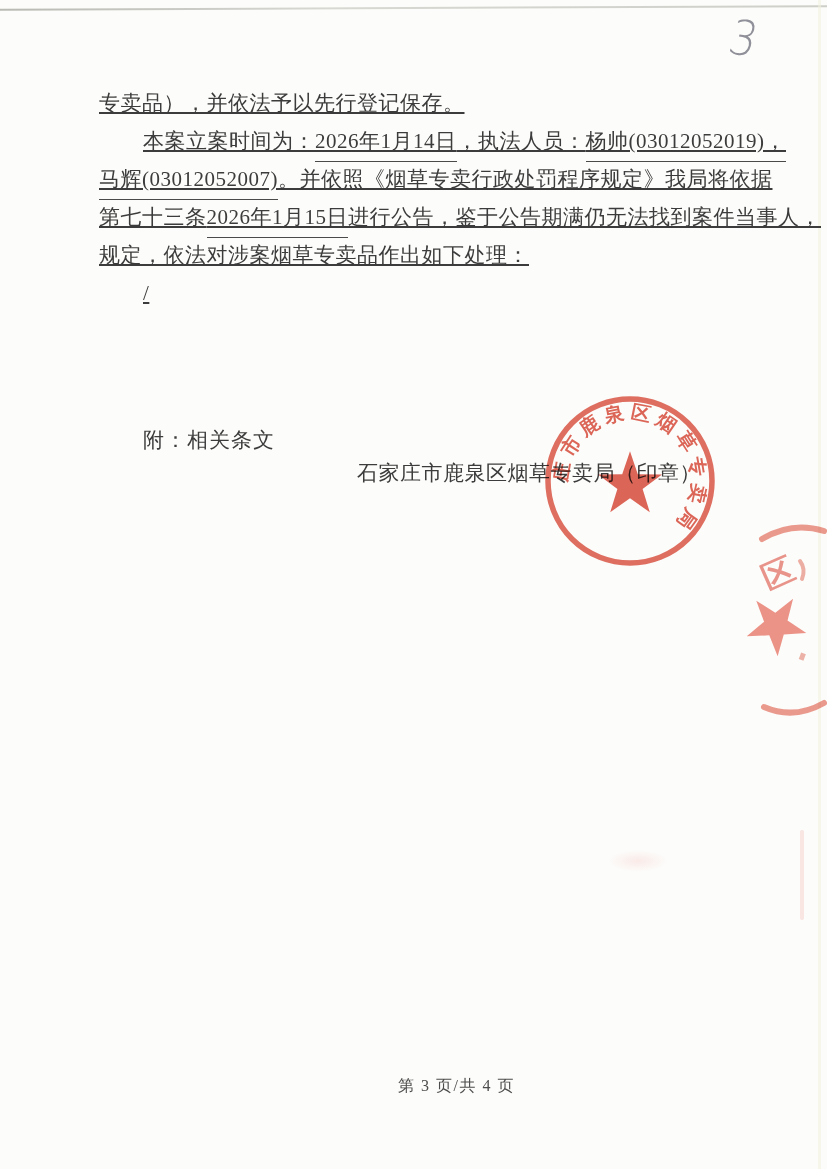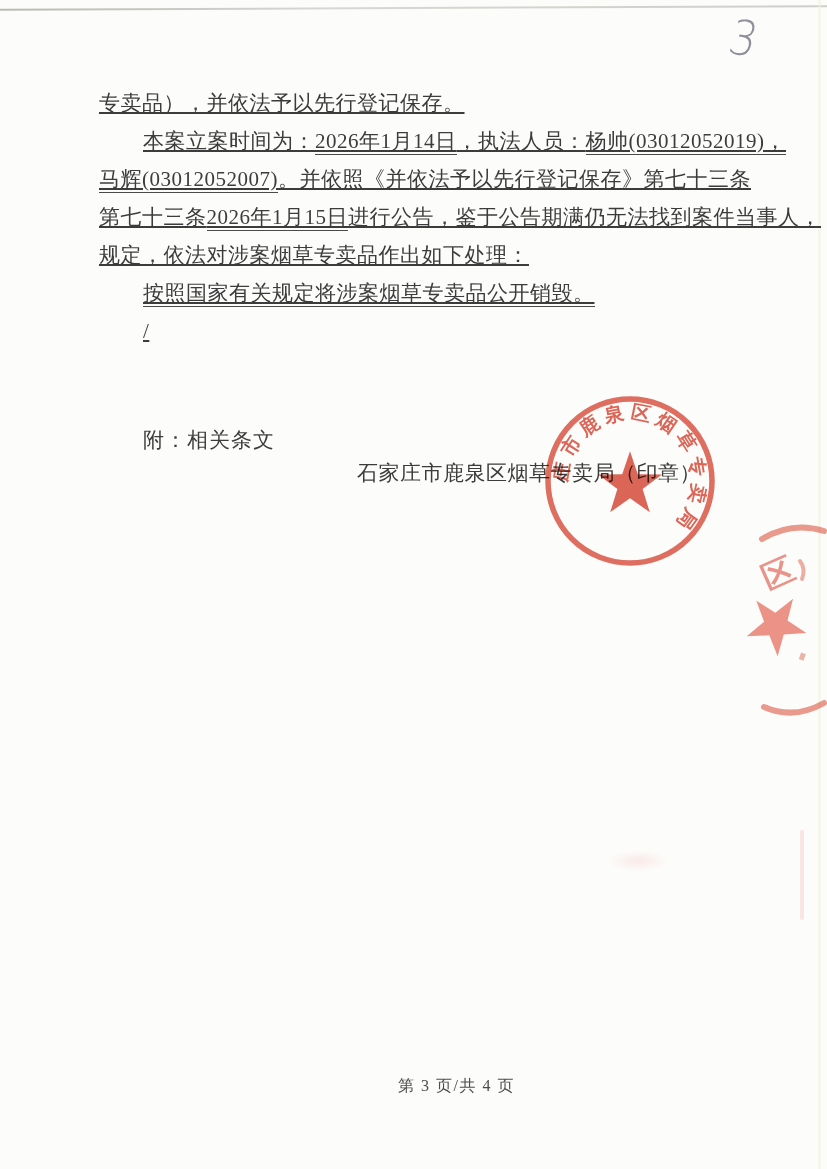--- a/index.html
+++ b/index.html
@@ -39,21 +39,21 @@
   .doc-body{
     position:absolute;left:99px;top:84px;width:640px;
     font-size:21px;line-height:38px;letter-spacing:0.5px;
     white-space:nowrap;
     text-decoration:underline;
   }
   .doc-line{height:38px;}
   .doc-line.indent{padding-left:44px;}
   .u{
     border-bottom:1.3px solid #4a4a4a;
-    padding-bottom:1px;
+    padding-bottom:8px;
     text-align:center;
   }
   .attachment-note{
     position:absolute;left:143px;top:426px;
     font-size:21px;letter-spacing:1px;
   }
   .issuer-line{
     position:absolute;left:357px;top:459px;
     font-size:21px;letter-spacing:0.5px;white-space:nowrap;
   }
@@ -88,24 +88,23 @@
   <div class="scan-top-line"></div>
   <div class="scan-right-strip"></div>
   <div class="ghost-smudge"></div>
   <div class="ghost-smudge2"></div>
 
   <div class="handwritten-number">3</div>
 
   <div class="doc-body">
       <div class="doc-line"><span>专卖品），并依法予以先行登记保存。</span></div>
       <div class="doc-line indent"><span>本案立案时间为：</span><span class="u">2026年1月14日</span><span>，执法人员：</span><span class="u">杨帅(03012052019)，</span></div>
-      <div class="doc-line"><span class="u">马辉(03012052007)</span><span>。并依照《并依法予以先行登记保存》第七十三条</span></div>
+      <div class="doc-line"><span class="u">马辉(03012052007)</span><span>。并依照《烟草专卖行政处罚程序规定》我局将依据</span></div>
       <div class="doc-line"><span>第七十三条</span><span class="u">2026年1月15日</span><span>进行公告，鉴于公告期满仍无法找到案件当事人，</span></div>
       <div class="doc-line"><span>规定，依法对涉案烟草专卖品作出如下处理：</span></div>
-      <div class="doc-line indent"><span class="u">按照国家有关规定将涉案烟草专卖品公开销毁。</span></div>
       <div class="doc-line indent"><span>/</span></div>
     </div>
 
   <div class="attachment-note">附：相关条文</div>
 
   <div class="issuer-line">石家庄市鹿泉区烟草专卖局（印章）</div>
 
 
   <svg class="official-seal" width="176" height="176" viewBox="0 0 176 176">
     <circle cx="88" cy="88" r="82" fill="none" stroke="#dc5a4b" stroke-width="5.5" opacity="0.95"></circle>

